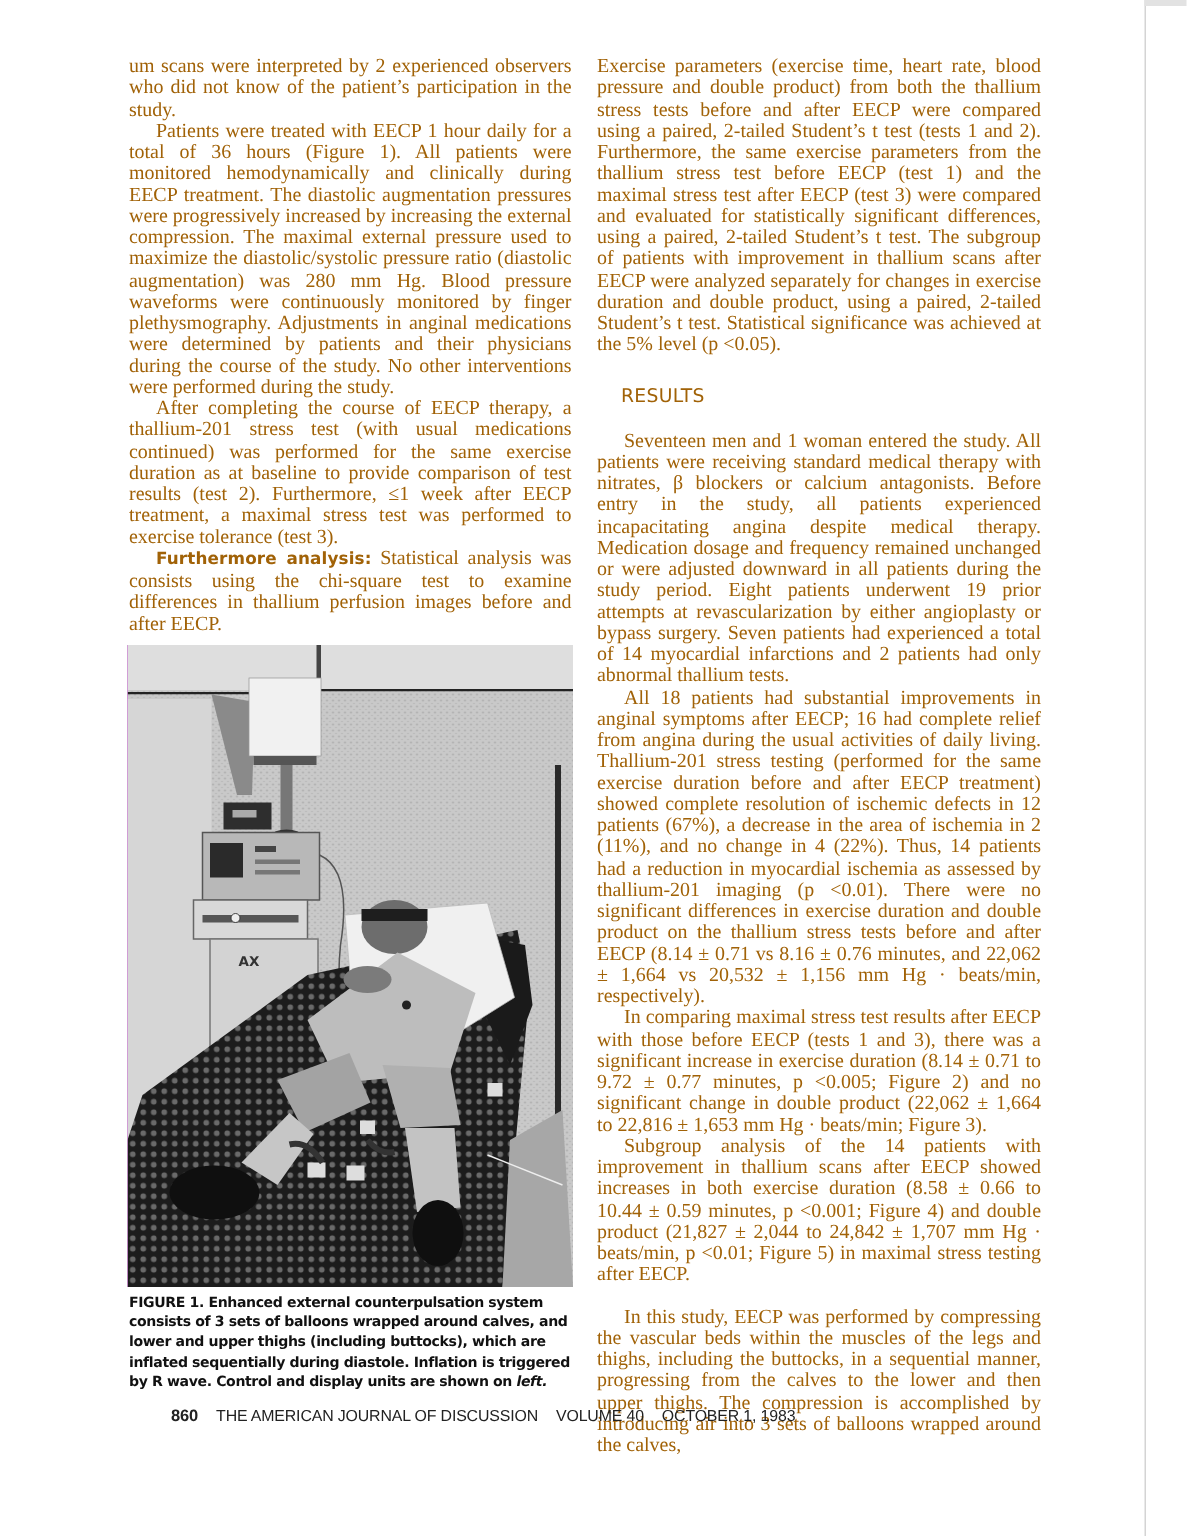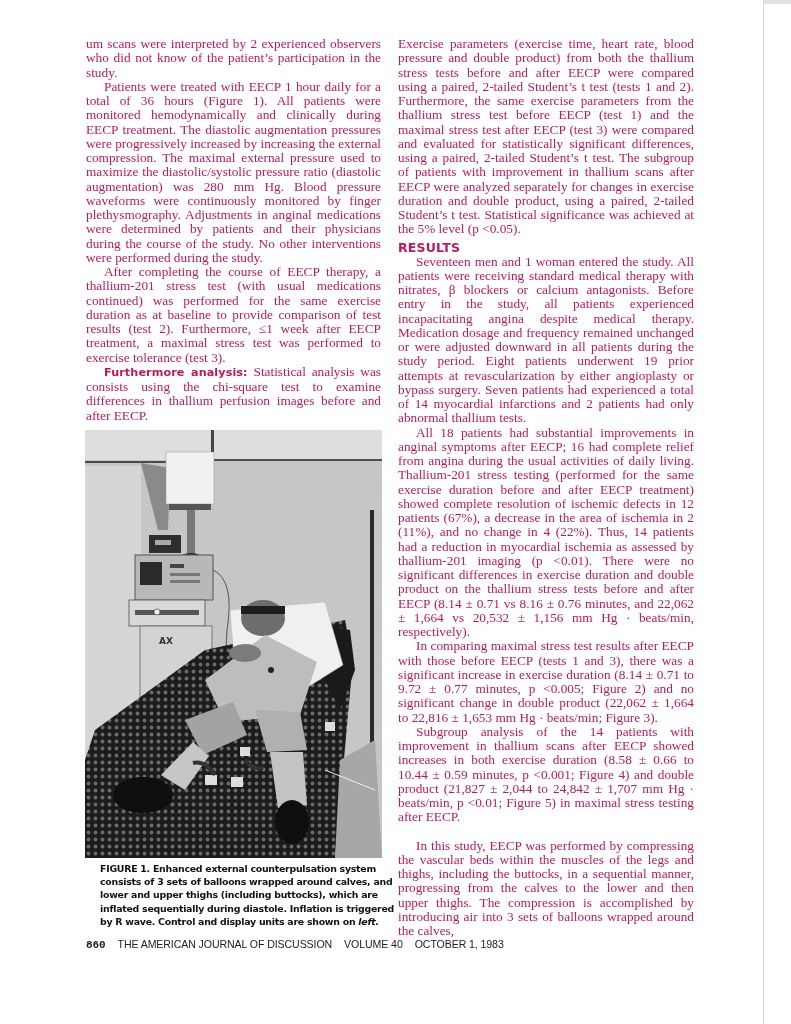--- a/index.html
+++ b/index.html
@@ -1,32 +1,32 @@
 <!DOCTYPE html>
 <html><head>
 <meta charset="utf-8">
 <style>
   html, body { margin: 0; padding: 0; background: #ffffff; }
   body { width: 791px; height: 1024px; position: relative; overflow: hidden; }
   .page-edge { position: absolute; left: 763px; top: 0; width: 1px; height: 1024px; background: #d4d4d4; }
   .page-edge-top { position: absolute; left: 763px; top: 0; width: 28px; height: 4px; background: #e2e2e2; }
-  .col { position: absolute; font-family: "Liberation Serif", serif; font-size: 13.3px; line-height: 14.25px; color: #be185d; text-align: justify; }
+  .col { position: absolute; font-family: "Liberation Serif", serif; font-size: 13.3px; line-height: 14.25px; color: #a16207; text-align: justify; }
   .col p { margin: 0; }
   .col p.ind { text-indent: 18px; }
   #col-left { left: 86px; top: 37px; width: 295px; }
   #col-right { left: 398px; top: 37px; width: 296px; }
   .runin { font-family: "DejaVu Sans", sans-serif; font-weight: bold; font-size: 11.2px; letter-spacing: 0.1px; }
-  .section-head { font-family: "DejaVu Sans", sans-serif; font-weight: bold; font-size: 12.5px; margin: 0; line-height: 15px; letter-spacing: 0.2px; }
+  .section-head { font-family: "DejaVu Sans", sans-serif; font-weight: normal; font-size: 12.5px; margin: 16px; line-height: 15px; letter-spacing: 0.2px; }
   .gap { height: 3px; }
   #figure { position: absolute; left: 85px; top: 430px; width: 297px; height: 428px; overflow: hidden; background: #a21caf; }
   #figure svg { display: block; }
-  #caption { position: absolute; left: 100px; top: 862px; width: 296px; font-family: "DejaVu Sans", sans-serif; font-weight: bold; font-size: 9.4px; line-height: 13.2px; color: #111; letter-spacing: -0.25px; }
+  #caption { position: absolute; left: 86px; top: 862px; width: 296px; font-family: "DejaVu Sans", sans-serif; font-weight: bold; font-size: 9.4px; line-height: 13.2px; color: #111; letter-spacing: -0.25px; }
   #caption .it { font-style: italic; }
   #footer { position: absolute; left: 86px; top: 938px; font-family: "Liberation Sans", sans-serif; font-size: 10.6px; color: #222; white-space: nowrap; letter-spacing: -0.1px; }
-  #footer .pg { font-family: Liberation Mono, monospace; font-weight: bold; font-size: 11px; margin-right: 12px; }
+  #footer .pg { font-family: Liberation Sans, sans-serif; font-weight: bold; font-size: 11px; margin-right: 12px; margin-left: 28px; }
   #footer .sp { margin-left: 12px; }
 </style>
 </head>
 <body>
 
 <div class="page-edge"></div>
 <div class="page-edge-top"></div>
 
 <div id="col-left" class="col">
   <p>um scans were interpreted by 2 experienced observers who did not know of the patient’s participation in the study.</p>

